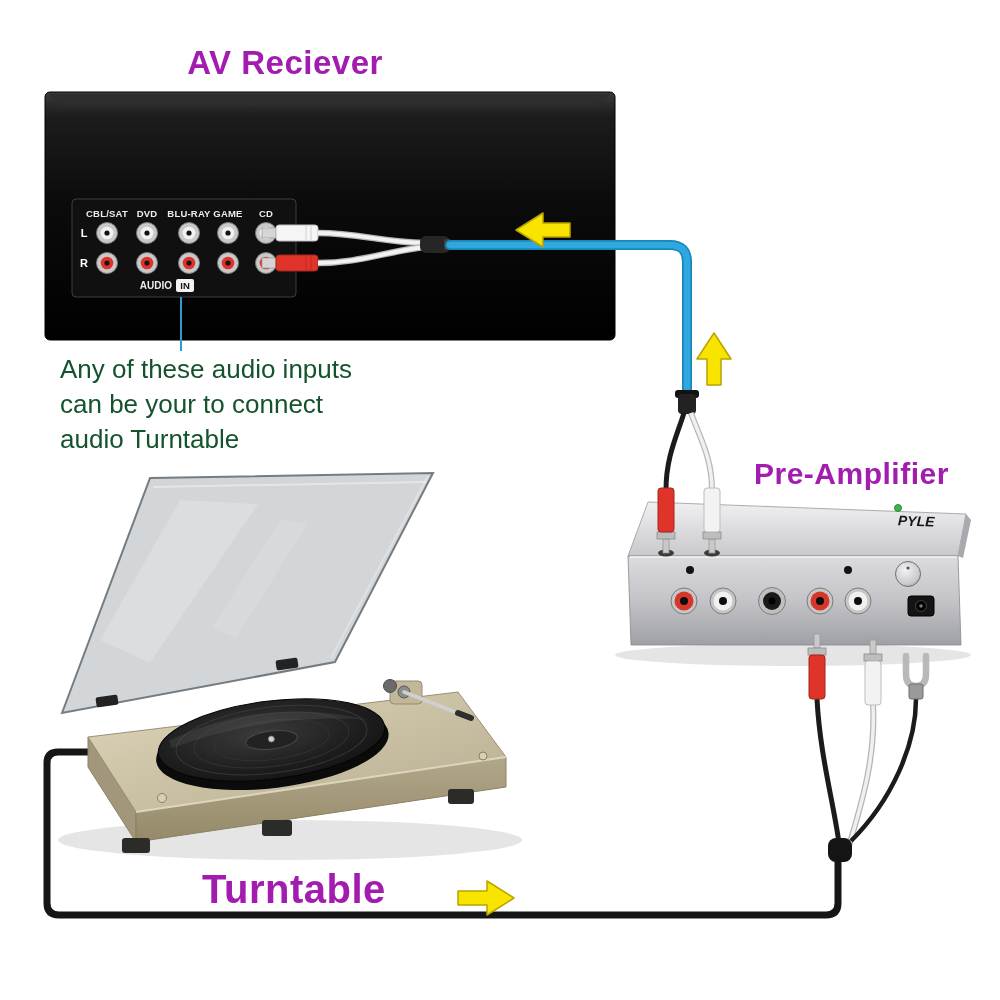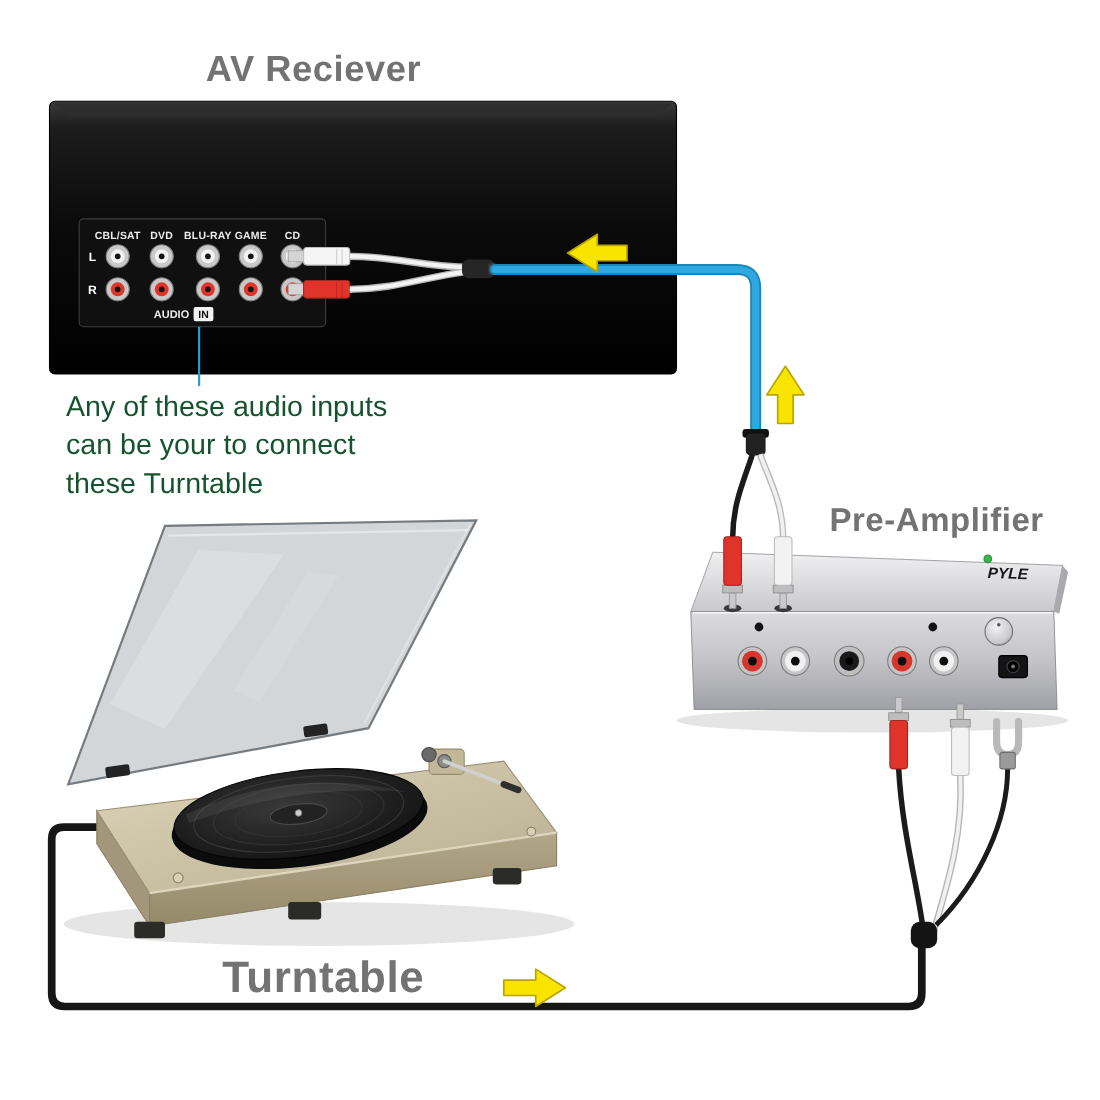--- a/index.html
+++ b/index.html
@@ -2,21 +2,21 @@
 <html><head>
 <meta charset="utf-8">
 <style>
   html,body { margin:0; padding:0; background:#ffffff; }
   .stage {
     position:relative; width:1000px; height:1000px; background:#ffffff;
     font-family:"Liberation Sans", sans-serif; overflow:hidden;
   }
   .stage svg { position:absolute; left:0; top:0; }
   .diagram-label {
-    position:absolute; color:#737373; font-weight:bold; letter-spacing:0.5px;
+    position:absolute; color:#a21caf; font-weight:bold; letter-spacing:0.5px;
   }
   #label-av { left:170px; top:44px; width:230px; text-align:center; font-size:33px; }
   #label-preamp { left:738px; top:457px; font-size:30px;margin-left:16px; }
   #label-turntable { left:202px; top:867px; font-size:40px; }
   .annotation {
     position:absolute; left:60px; top:352px; font-size:26px; line-height:1.35;
     color:#14532d;
   }
   .annotation span { display:block; }
   
@@ -315,16 +315,16 @@
   <line x1="181" y1="297" x2="181" y2="351" stroke="#2d9ad2" stroke-width="2"></line>
 </svg>
 
 <div id="label-av" class="diagram-label">AV Reciever</div>
 <div id="label-preamp" class="diagram-label">Pre-Amplifier</div>
 <div id="label-turntable" class="diagram-label">Turntable</div>
 
 <div class="annotation">
   <span>Any of these audio inputs</span>
   <span>can be your to connect</span>
-  <span>these Turntable</span>
+  <span>audio Turntable</span>
 </div>
 
 </div>
 
 </body></html>

